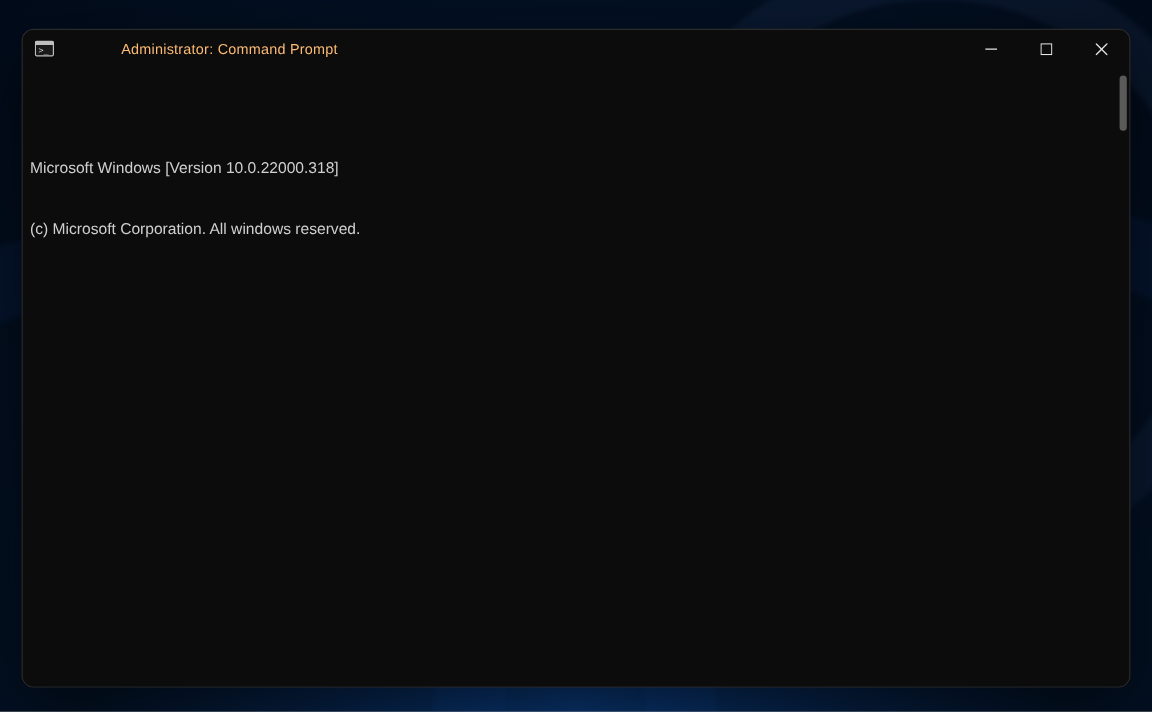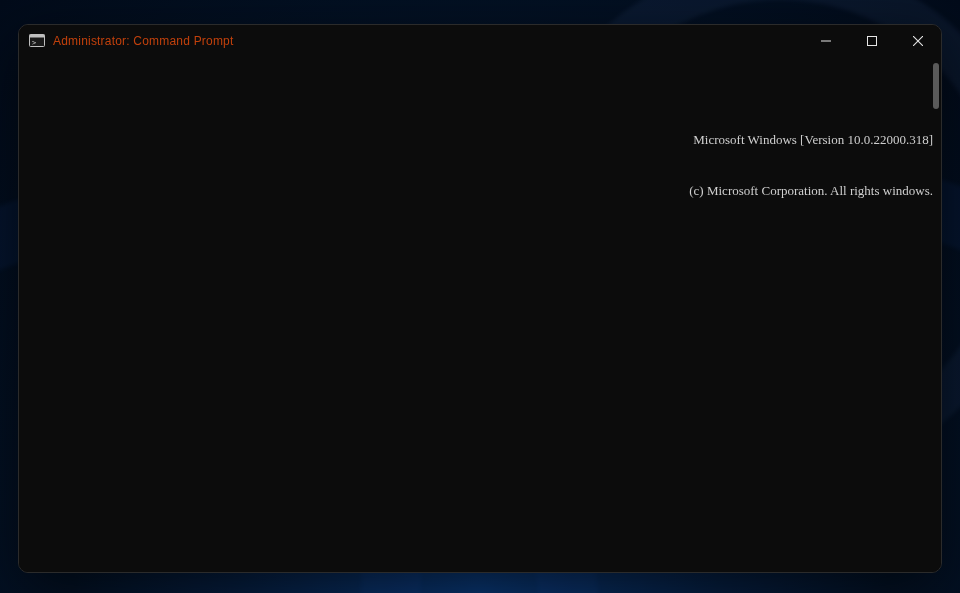--- a/index.html
+++ b/index.html
@@ -48,50 +48,50 @@
       user-select: none;
     }
     .titlebar .app-icon {
       width: 16px; height: 16px;
       margin: 0 8px 0 10px;
       display: inline-flex;
       align-items: center;
       justify-content: center;
     }
     .titlebar .title-text {
-      color: #c2410c;
+      color: #fdba74;
       font-size: 12px;
       letter-spacing: 0.2px;
       flex: 0 0 auto;
+      margin-left: 48px;
     }
     .titlebar .spacer { flex: 1 1 auto; }
 
     .win-btn {
       width: 46px;
       height: 32px;
       display: inline-flex;
       align-items: center;
       justify-content: center;
       color: #e6e6e6;
     }
     .win-btn svg { pointer-events: none; }
 
     
     .terminal {
       flex: 1 1 auto;
       position: relative;
       padding: 6px 8px 8px 6px;
-      font-family: Liberation Serif, serif;
+      font-family: Liberation Sans, sans-serif;
       font-size: 13px;
       line-height: 17px;
       color: #cfcfcf;
       background: #0c0c0c;
       white-space: pre;
       overflow: hidden;
-      text-align: right;
     }
 
     .scroll-indicator {
       position: absolute;
       top: 6px;
       right: 2px;
       width: 6px;
       height: 46px;
       background: #5a5a5a;
       border-radius: 3px;
@@ -136,17 +136,17 @@
         <line x1="0" y1="0" x2="10" y2="10" stroke="#e6e6e6" stroke-width="1.1"></line>
         <line x1="10" y1="0" x2="0" y2="10" stroke="#e6e6e6" stroke-width="1.1"></line>
       </svg>
     </span>
   </div>
 
   <div class="terminal">
     <div class="scroll-indicator"></div>
 
     <span class="term-line">Microsoft Windows [Version 10.0.22000.318]</span>
-    <span class="term-line">(c) Microsoft Corporation. All rights windows.</span>
+    <span class="term-line">(c) Microsoft Corporation. All windows reserved.</span>
     <span class="term-line"></span>
   </div>
 
 </div>
 
 </body></html>

